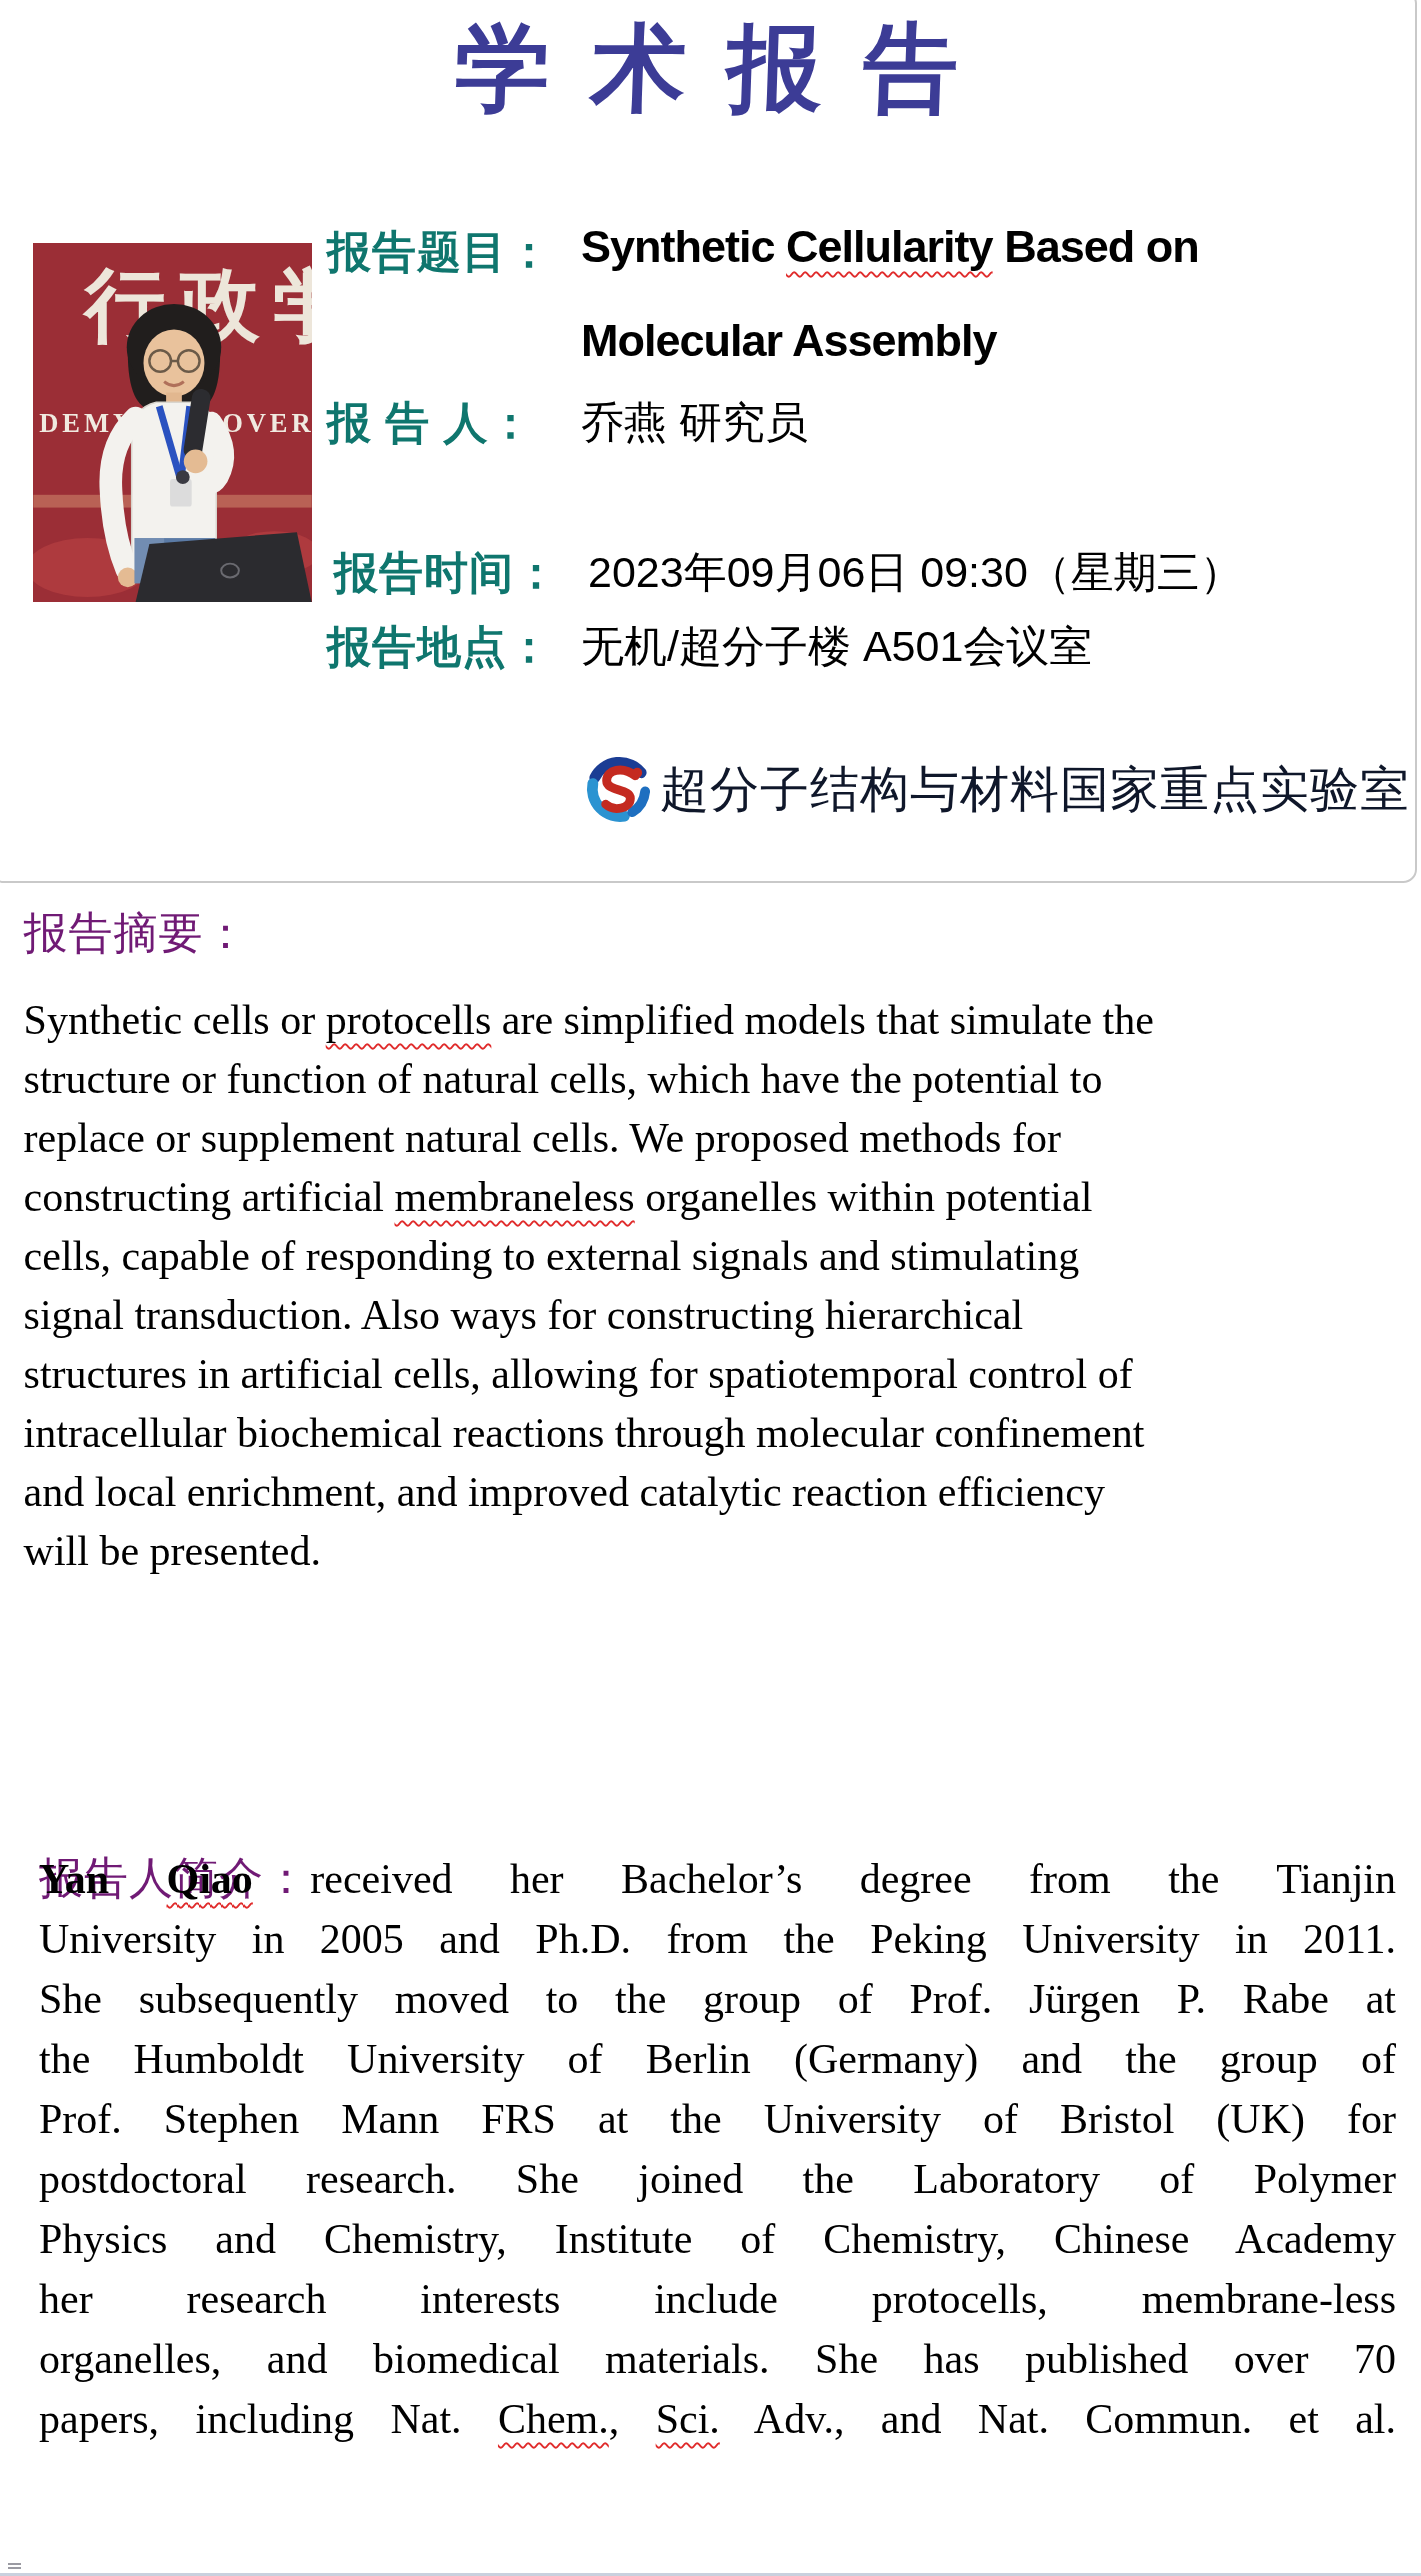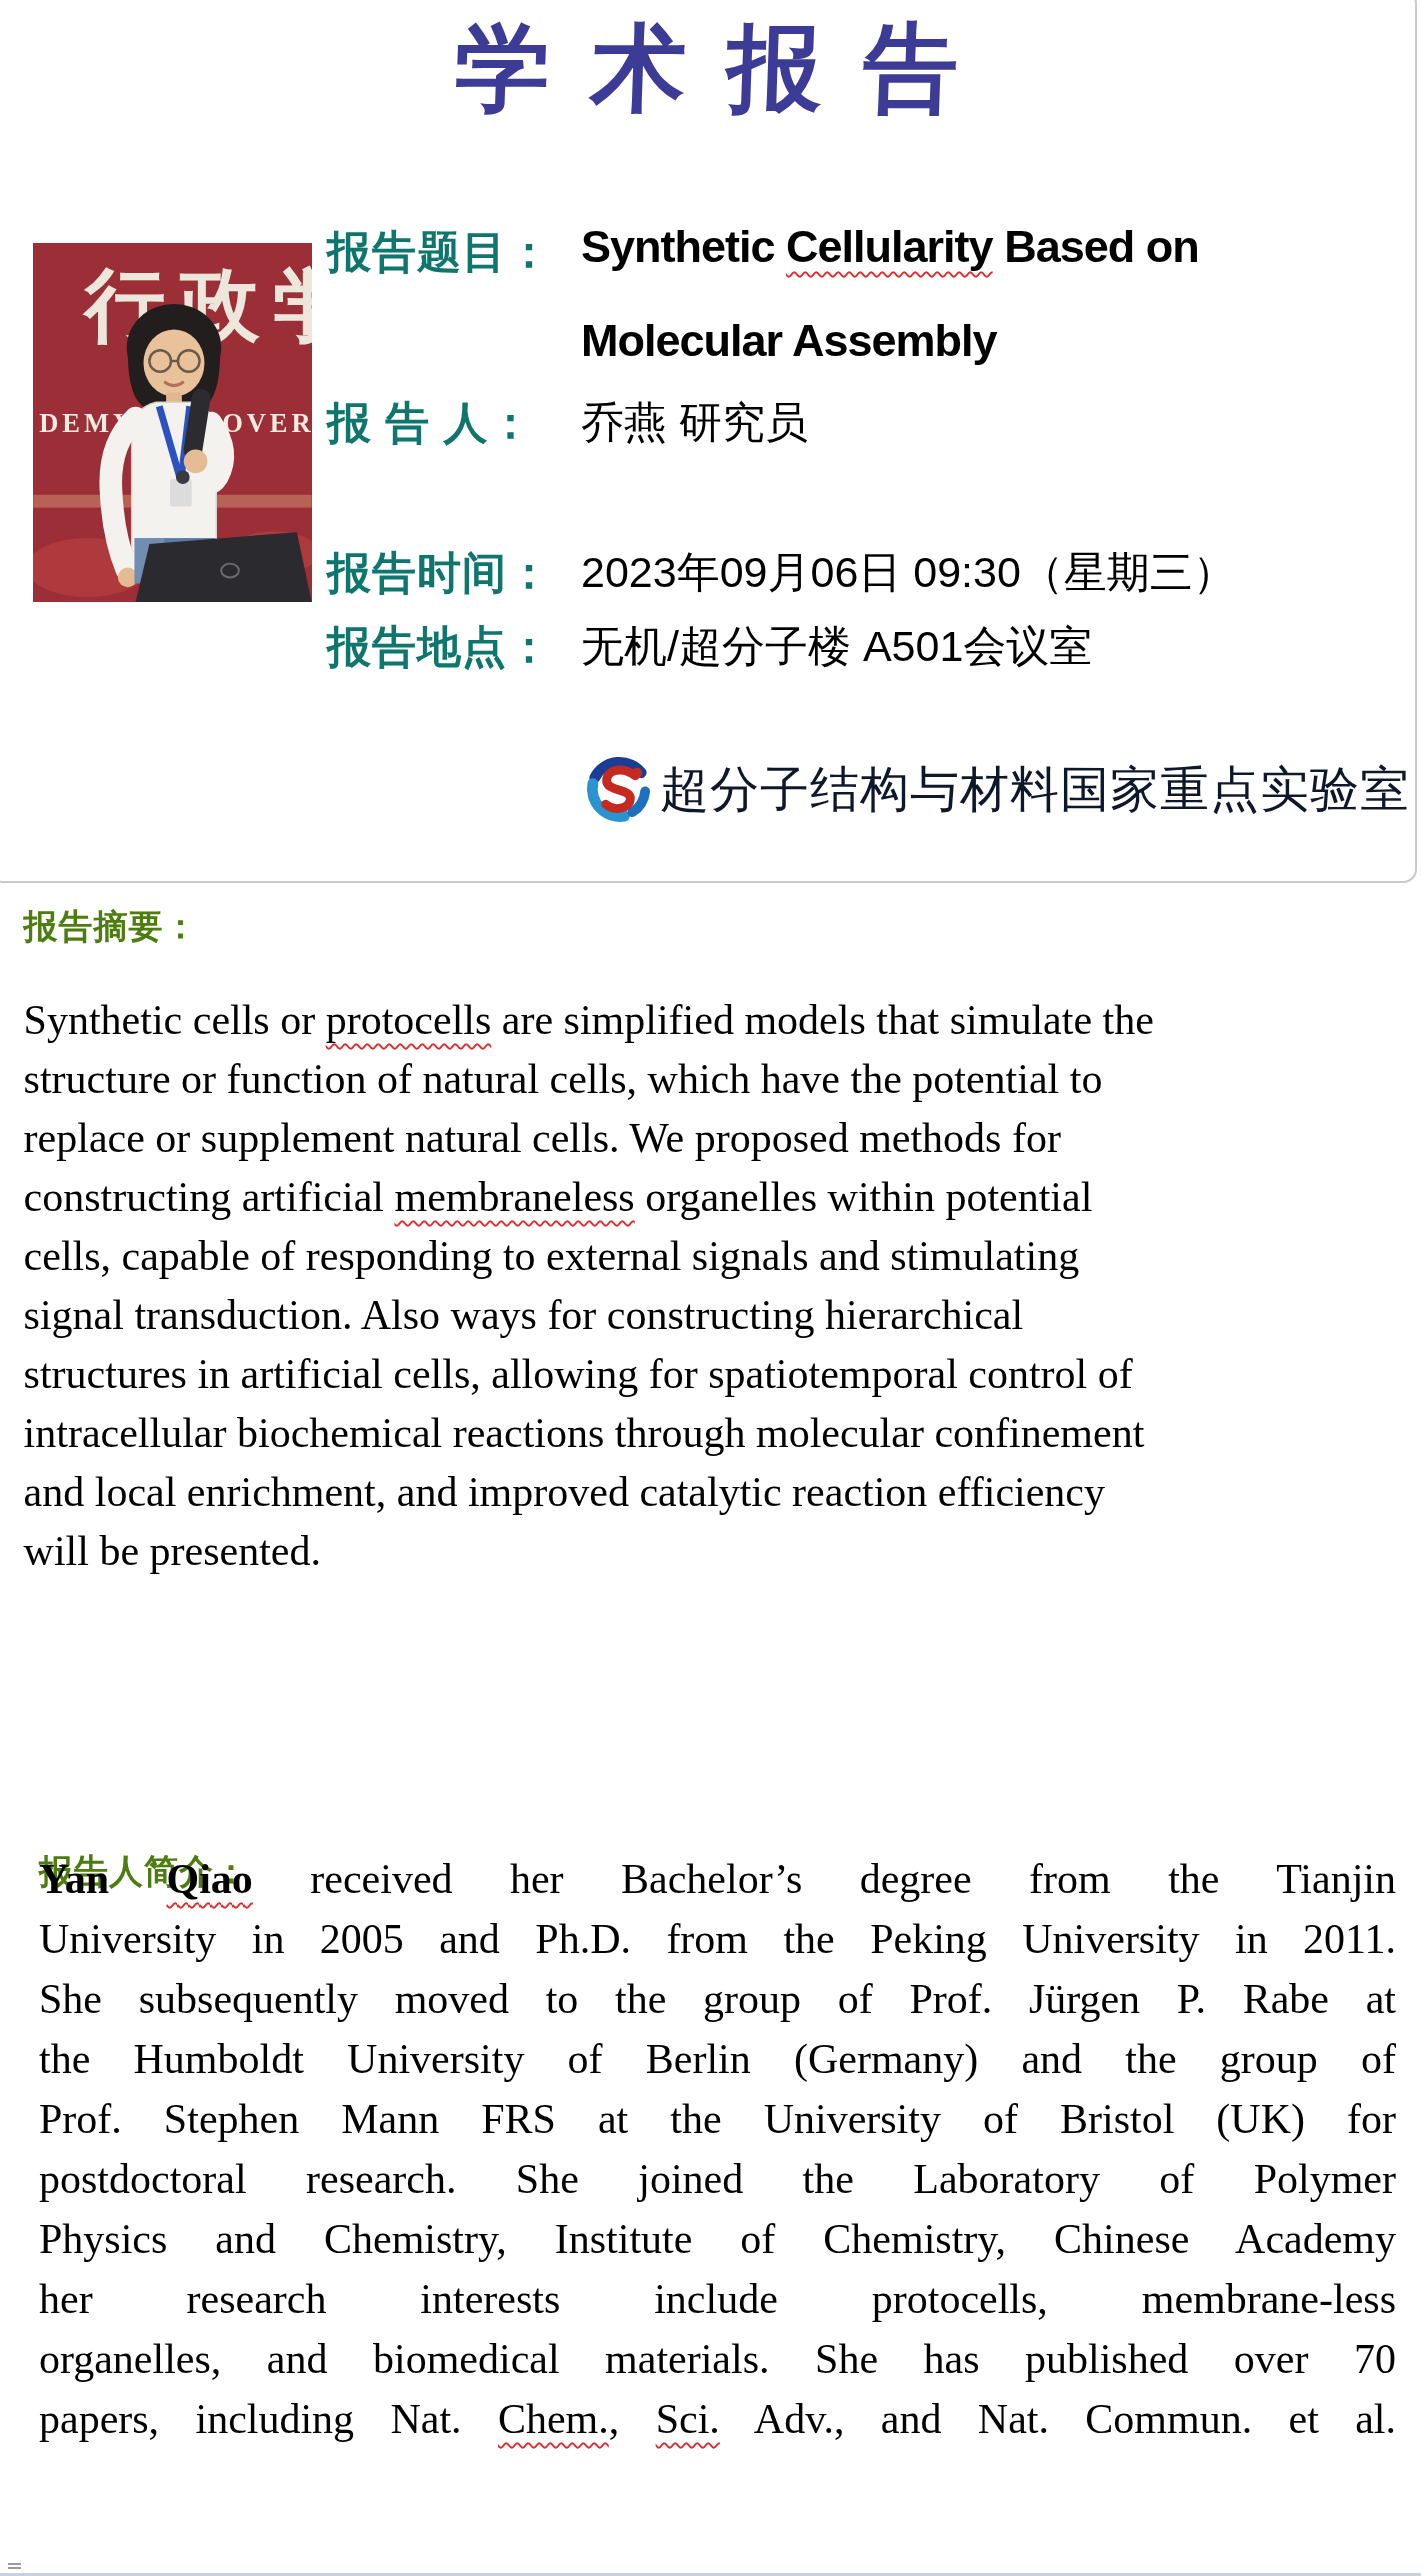--- a/index.html
+++ b/index.html
@@ -21,29 +21,29 @@
 
   
   .row{position:absolute;white-space:nowrap;}
   .lbl{color:#0f766e;font-weight:700;font-size:44px;letter-spacing:1px;}
   .val-en{font-weight:700;font-size:45px;letter-spacing:-1px;}
   .val-zh{font-weight:400;font-size:43px;}
   .r1{left:327px;top:223px;} .r1 .val-en{position:absolute;left:254px;top:-2px;}
   .r2{left:581px;top:315px;}
   .r3{left:327px;top:394px;} .r3 .val-zh{position:absolute;left:254px;top:0;}
   .r4{left:581px;top:469px;}
-  .r5{left:327px;top:544px;text-align:center;} .r5 .val-zh{position:absolute;left:254px;top:0;}
+  .r5{left:334px;top:544px;text-align:center;} .r5 .val-zh{position:absolute;left:254px;top:0;}
   .r6{left:327px;top:618px;} .r6 .val-zh{position:absolute;left:254px;top:0;}
 
   
   .lab-logo{position:absolute;left:583px;top:754px;display:flex;align-items:center;gap:5.9px;}
   .lab-logo-text{font-family:"Liberation Serif",serif;font-size:49px;color:#0f172a;letter-spacing:1px;}
 
   
-  .sec-heading{position:absolute;color:#4d7c0f;font-weight:700;font-size:34px;letter-spacing:1px;}
+  .sec-heading{position:absolute;color:#701a75;font-weight:400;font-size:44px;letter-spacing:1px;}
   .abstract-heading{left:23.6px;top:904px;}
   .bio-heading{left:39px;top:1825px;margin-top:24px;}
   .para{position:absolute;font-family:"Liberation Serif","DejaVu Serif",serif;font-size:42px;}
   .abstract-text{left:23.6px;top:991px;width:1374px;line-height:59px;}
   .bio-text{left:39px;top:1849px;width:1357px;line-height:60px;}
   .just .tline{text-align:justify;text-align-last:justify;}
   .tline .b{font-weight:700;}
   .sp{text-decoration:underline wavy #E02B2B;text-decoration-thickness:2px;
       text-underline-offset:8.9px;text-decoration-skip-ink:none;}
   .inline-lines .tline{display:inline;}

